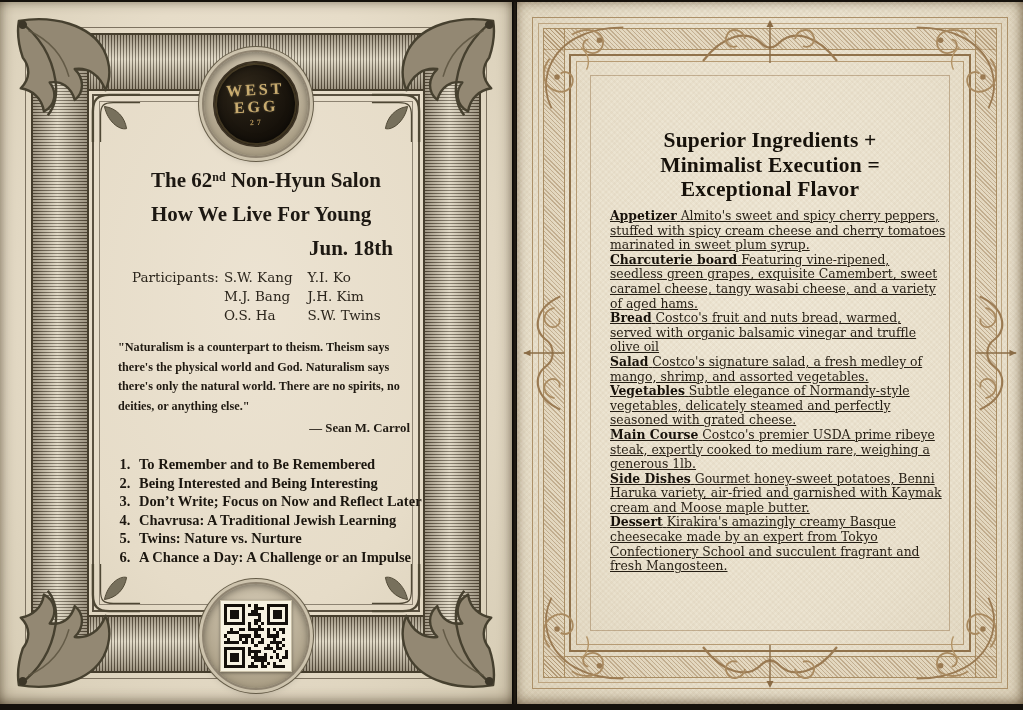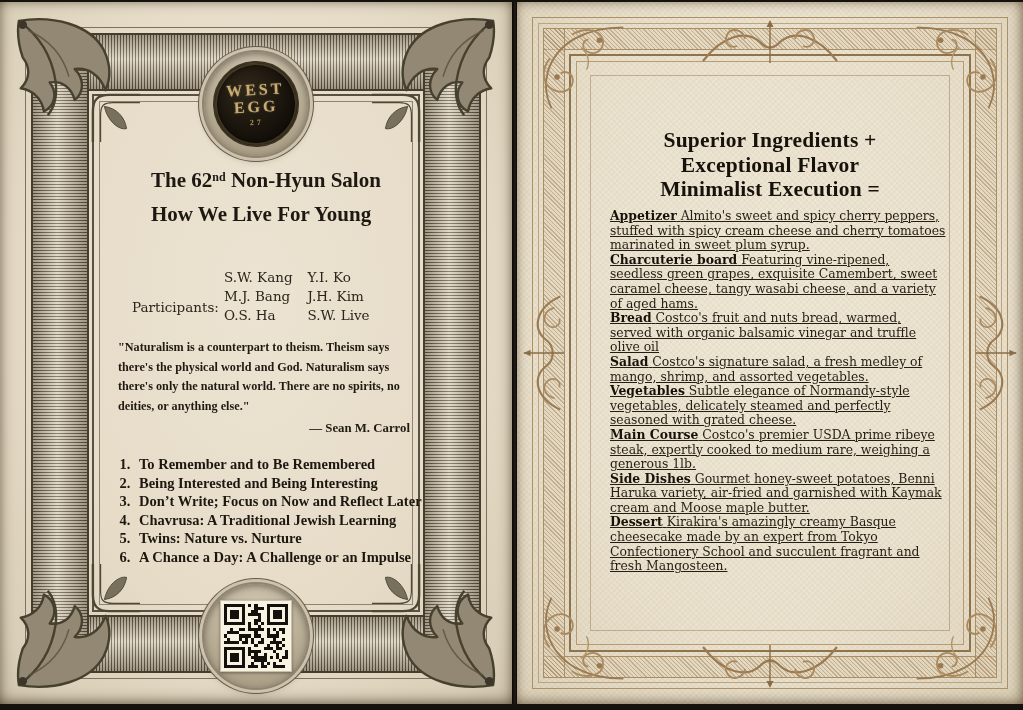--- a/index.html
+++ b/index.html
@@ -83,21 +83,21 @@
   .qr-box svg{position:absolute;inset:3px;width:calc(100% - 6px);height:calc(100% - 6px);}
 
   .l-content{position:absolute;inset:0;z-index:5;color:#1d1812;padding-left:12px;}
   .l-title{position:absolute;left:151px;top:158px;width:242px;font-weight:700;font-size:21px;line-height:34px;}
   .l-title .sup{font-size:12px;vertical-align:6px;}
   .l-title .t-date{text-align:right;padding-right:0px;}
   .l-participants{
     position:absolute;left:132px;top:266px;display:flex;
     font-family:"DejaVu Serif", serif;font-size:13.5px;line-height:19px;color:#2b251c;
   }
-  .p-label{margin-right:5px;margin-top:30px;}
+  .p-label{margin-right:5px;}
   .p-grid{display:grid;grid-template-columns:auto auto;column-gap:15px;}
   .l-quote{position:absolute;left:118px;top:336px;width:292px;font-weight:700;font-size:12.2px;line-height:19.5px;color:#201a12;}
   .q-attr{text-align:right;margin-top:3px;font-size:12.8px;}
   .l-agenda{position:absolute;left:96px;top:453px;width:340px;}
   .l-agenda ol{margin:0;padding-left:38px;font-weight:700;font-size:14.5px;line-height:18.5px;color:#1c1710;}
   .l-agenda li{white-space:nowrap;padding-left:5px;}
 
   
   .seam{width:5px;background:linear-gradient(90deg,#060504,#241d14 60%,#0b0906);}
 
@@ -234,31 +234,32 @@
         <span class="w1">WEST</span>
         <span class="w2">EGG</span>
         <span class="w3">27</span>
       </div>
     </div>
 
     <div class="l-content">
       <div class="l-title">
         <div class="t1"><span>The 62</span><span class="sup">nd</span><span> Non-Hyun Salon</span></div>
         <div class="t2">How We Live For Young</div>
+        <div class="t-date">Jun. 18th</div>
       </div>
 
       <div class="l-participants">
         <span class="p-label">Participants:</span>
         <span class="p-grid">
           <span>S.W. Kang</span>
           <span>Y.I. Ko</span>
           <span>M.J. Bang</span>
           <span>J.H. Kim</span>
           <span>O.S. Ha</span>
-          <span>S.W. Live</span>
+          <span>S.W. Twins</span>
         </span>
       </div>
 
       <div class="l-quote">
         <div>"Naturalism is a counterpart to theism. Theism says there's the physical world and God. Naturalism says there's only the natural world. There are no spirits, no deities, or anything else."</div>
         <div class="q-attr">— Sean M. Carrol</div>
       </div>
 
       <div class="l-agenda">
         <ol>
@@ -532,22 +533,22 @@
     <svg class="orn rf-mid t">
         <use href="#rf-mid"></use>
       </svg>
     <svg class="orn rf-mid b">
         <use href="#rf-mid"></use>
       </svg>
 
     <div class="r-content">
       <div class="r-title">
         <div>Superior Ingredients +</div>
+        <div>Minimalist Execution =</div>
         <div>Exceptional Flavor</div>
-        <div>Minimalist Execution =</div>
       </div>
       <div class="r-menu">
         <p class="mi"><b>Appetizer</b> <span>Almito's sweet and spicy cherry peppers, stuffed with spicy cream cheese and cherry tomatoes marinated in sweet plum syrup.</span></p>
         <p class="mi"><b>Charcuterie board</b> <span>Featuring vine-ripened, seedless green grapes, exquisite Camembert, sweet caramel cheese, tangy wasabi cheese, and a variety of aged hams.</span></p>
         <p class="mi"><b>Bread</b> <span>Costco's fruit and nuts bread, warmed, served with organic balsamic vinegar and truffle olive oil</span></p>
         <p class="mi"><b>Salad</b> <span>Costco's signature salad, a fresh medley of mango, shrimp, and assorted vegetables.</span></p>
         <p class="mi"><b>Vegetables</b> <span>Subtle elegance of Normandy-style vegetables, delicately steamed and perfectly seasoned with grated cheese.</span></p>
         <p class="mi"><b>Main Course</b> <span>Costco's premier USDA prime ribeye steak, expertly cooked to medium rare, weighing a generous 1lb.</span></p>
         <p class="mi"><b>Side Dishes</b> <span>Gourmet honey-sweet potatoes, Benni Haruka variety, air-fried and garnished with Kaymak cream and Moose maple butter.</span></p>
         <p class="mi"><b>Dessert</b> <span>Kirakira's amazingly creamy Basque cheesecake made by an expert from Tokyo Confectionery School and succulent fragrant and fresh Mangosteen.</span></p>

